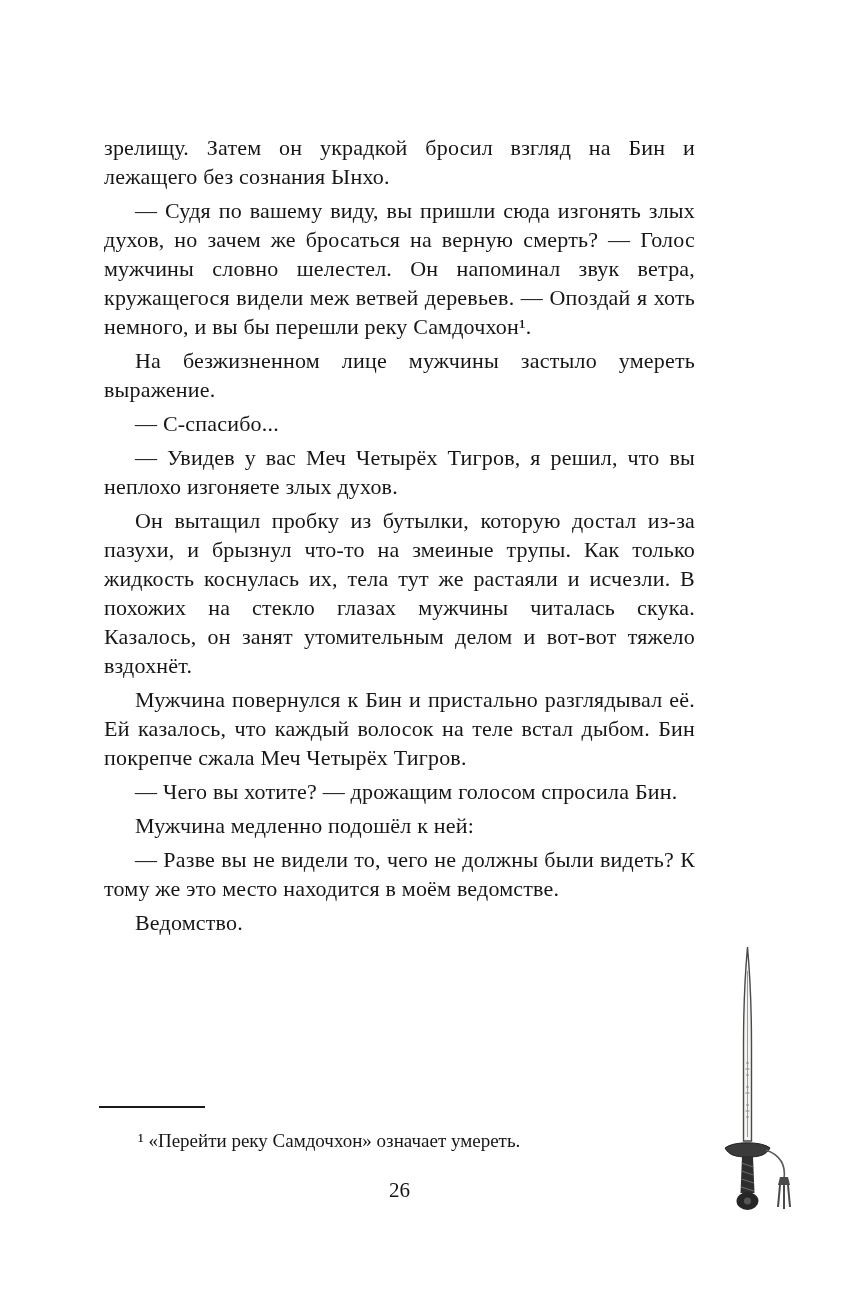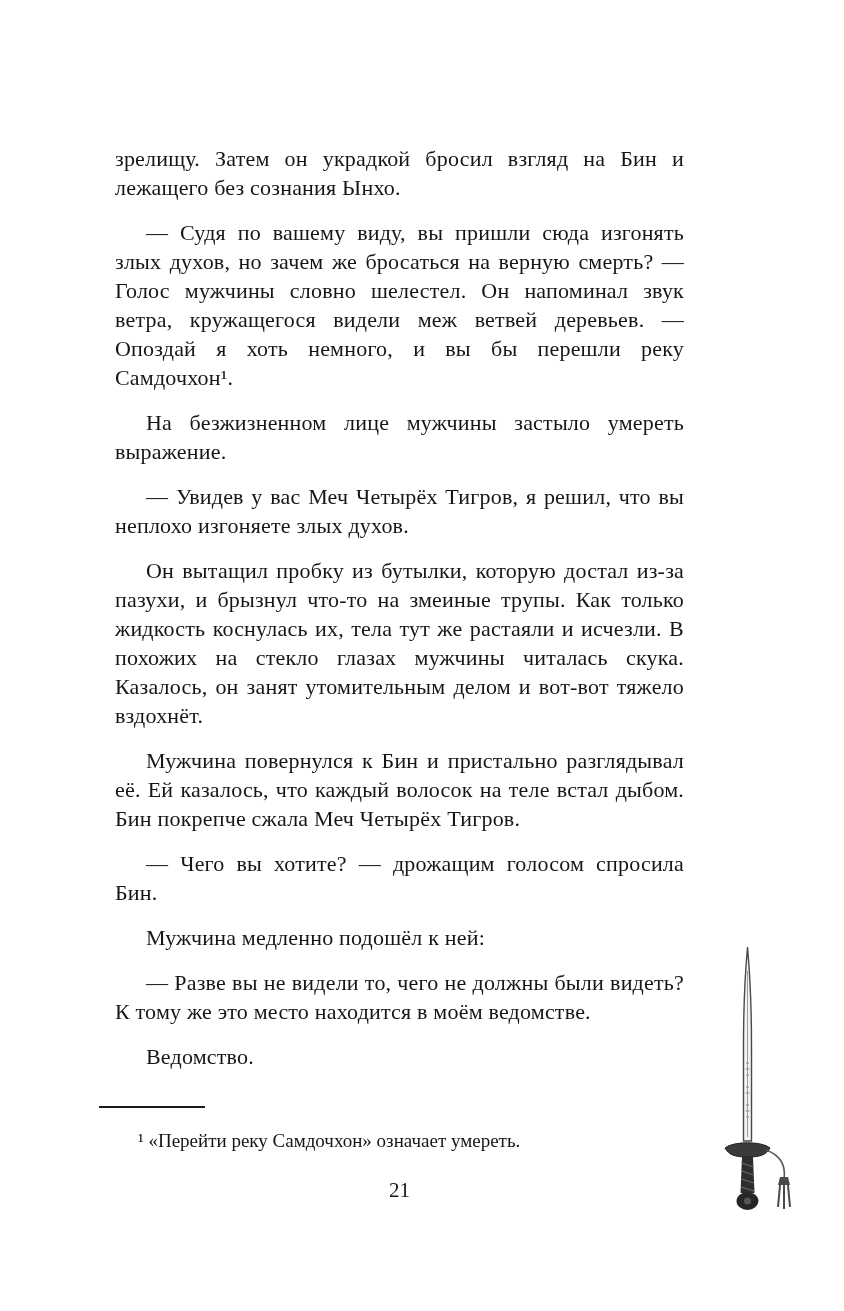--- a/index.html
+++ b/index.html
@@ -20,21 +20,21 @@
     position: absolute;
     left: 99px;
     top: 128px;
     width: 601px;
     font-size: 22px;
     line-height: 29px;
     text-align: justify;
     letter-spacing: 0.2px;
   }
   .para {
-    margin: 16px;
+    margin: 5px;
     text-indent: 31px;
   }
   .para.no-indent { text-indent: 0; }
   .para.italic { }
   .footnote-rule {
     position: absolute;
     left: 99px;
     top: 1106px;
     width: 106px;
     height: 2px;
@@ -66,34 +66,35 @@
 </style>
 </head>
 <body>
 
 <div class="page">
 
   <div class="text-block">
       <p class="para no-indent">зрелищу. Затем он украдкой бросил взгляд на Бин и лежащего без сознания Ынхо.</p>
       <p class="para">— Судя по вашему виду, вы пришли сюда изгонять злых духов, но зачем же бросаться на верную смерть? — Голос мужчины словно шелестел. Он напоминал звук ветра, кружащегося видели меж ветвей деревьев. — Опоздай я хоть немного, и вы бы перешли реку Самдочхон¹.</p>
       <p class="para">На безжизненном лице мужчины застыло умереть выражение.</p>
+      <p class="para">— С-спасибо...</p>
       <p class="para">— Увидев у вас Меч Четырёх Тигров, я решил, что вы неплохо изгоняете злых духов.</p>
       <p class="para">Он вытащил пробку из бутылки, которую достал из-за пазухи, и брызнул что-то на змеиные трупы. Как только жидкость коснулась их, тела тут же растаяли и исчезли. В похожих на стекло глазах мужчины читалась скука. Казалось, он занят утомительным делом и вот-вот тяжело вздохнёт.</p>
       <p class="para">Мужчина повернулся к Бин и пристально разглядывал её. Ей казалось, что каждый волосок на теле встал дыбом. Бин покрепче сжала Меч Четырёх Тигров.</p>
       <p class="para">— Чего вы хотите? — дрожащим голосом спросила Бин.</p>
       <p class="para">Мужчина медленно подошёл к ней:</p>
       <p class="para">— Разве вы не видели то, чего не должны были видеть? К тому же это место находится в моём ведомстве.</p>
       <p class="para italic">Ведомство.</p>
     </div>
 
   <div class="footnote-rule"></div>
 
   <p class="footnote">¹ «Перейти реку Самдочхон» означает умереть.</p>
 
-  <div class="page-number">21</div>
+  <div class="page-number">26</div>
 
   <svg class="sword" width="110" height="276" viewBox="0 0 110 276" aria-hidden="true">
 
     <path d="M47.5 2 C45 30 43.5 60 43.5 100 L43.5 196 L51.5 196 L51.5 100 C51.5 60 50 30 47.5 2 Z" fill="#f4f4f2" stroke="#4a4a4a" stroke-width="1.4"></path>
     <line x1="47.5" y1="26" x2="47.5" y2="192" stroke="#9a9a9a" stroke-width="1"></line>
 
     <g stroke="#8a8a8a" stroke-width="1" fill="none">
       <path d="M46 118 h3 M45.5 124 h4 M46 130 h3"></path>
       <path d="M46 142 h3 M45.5 148 h4"></path>
       <path d="M46 160 h3 M45.5 166 h4 M46 172 h3"></path>

